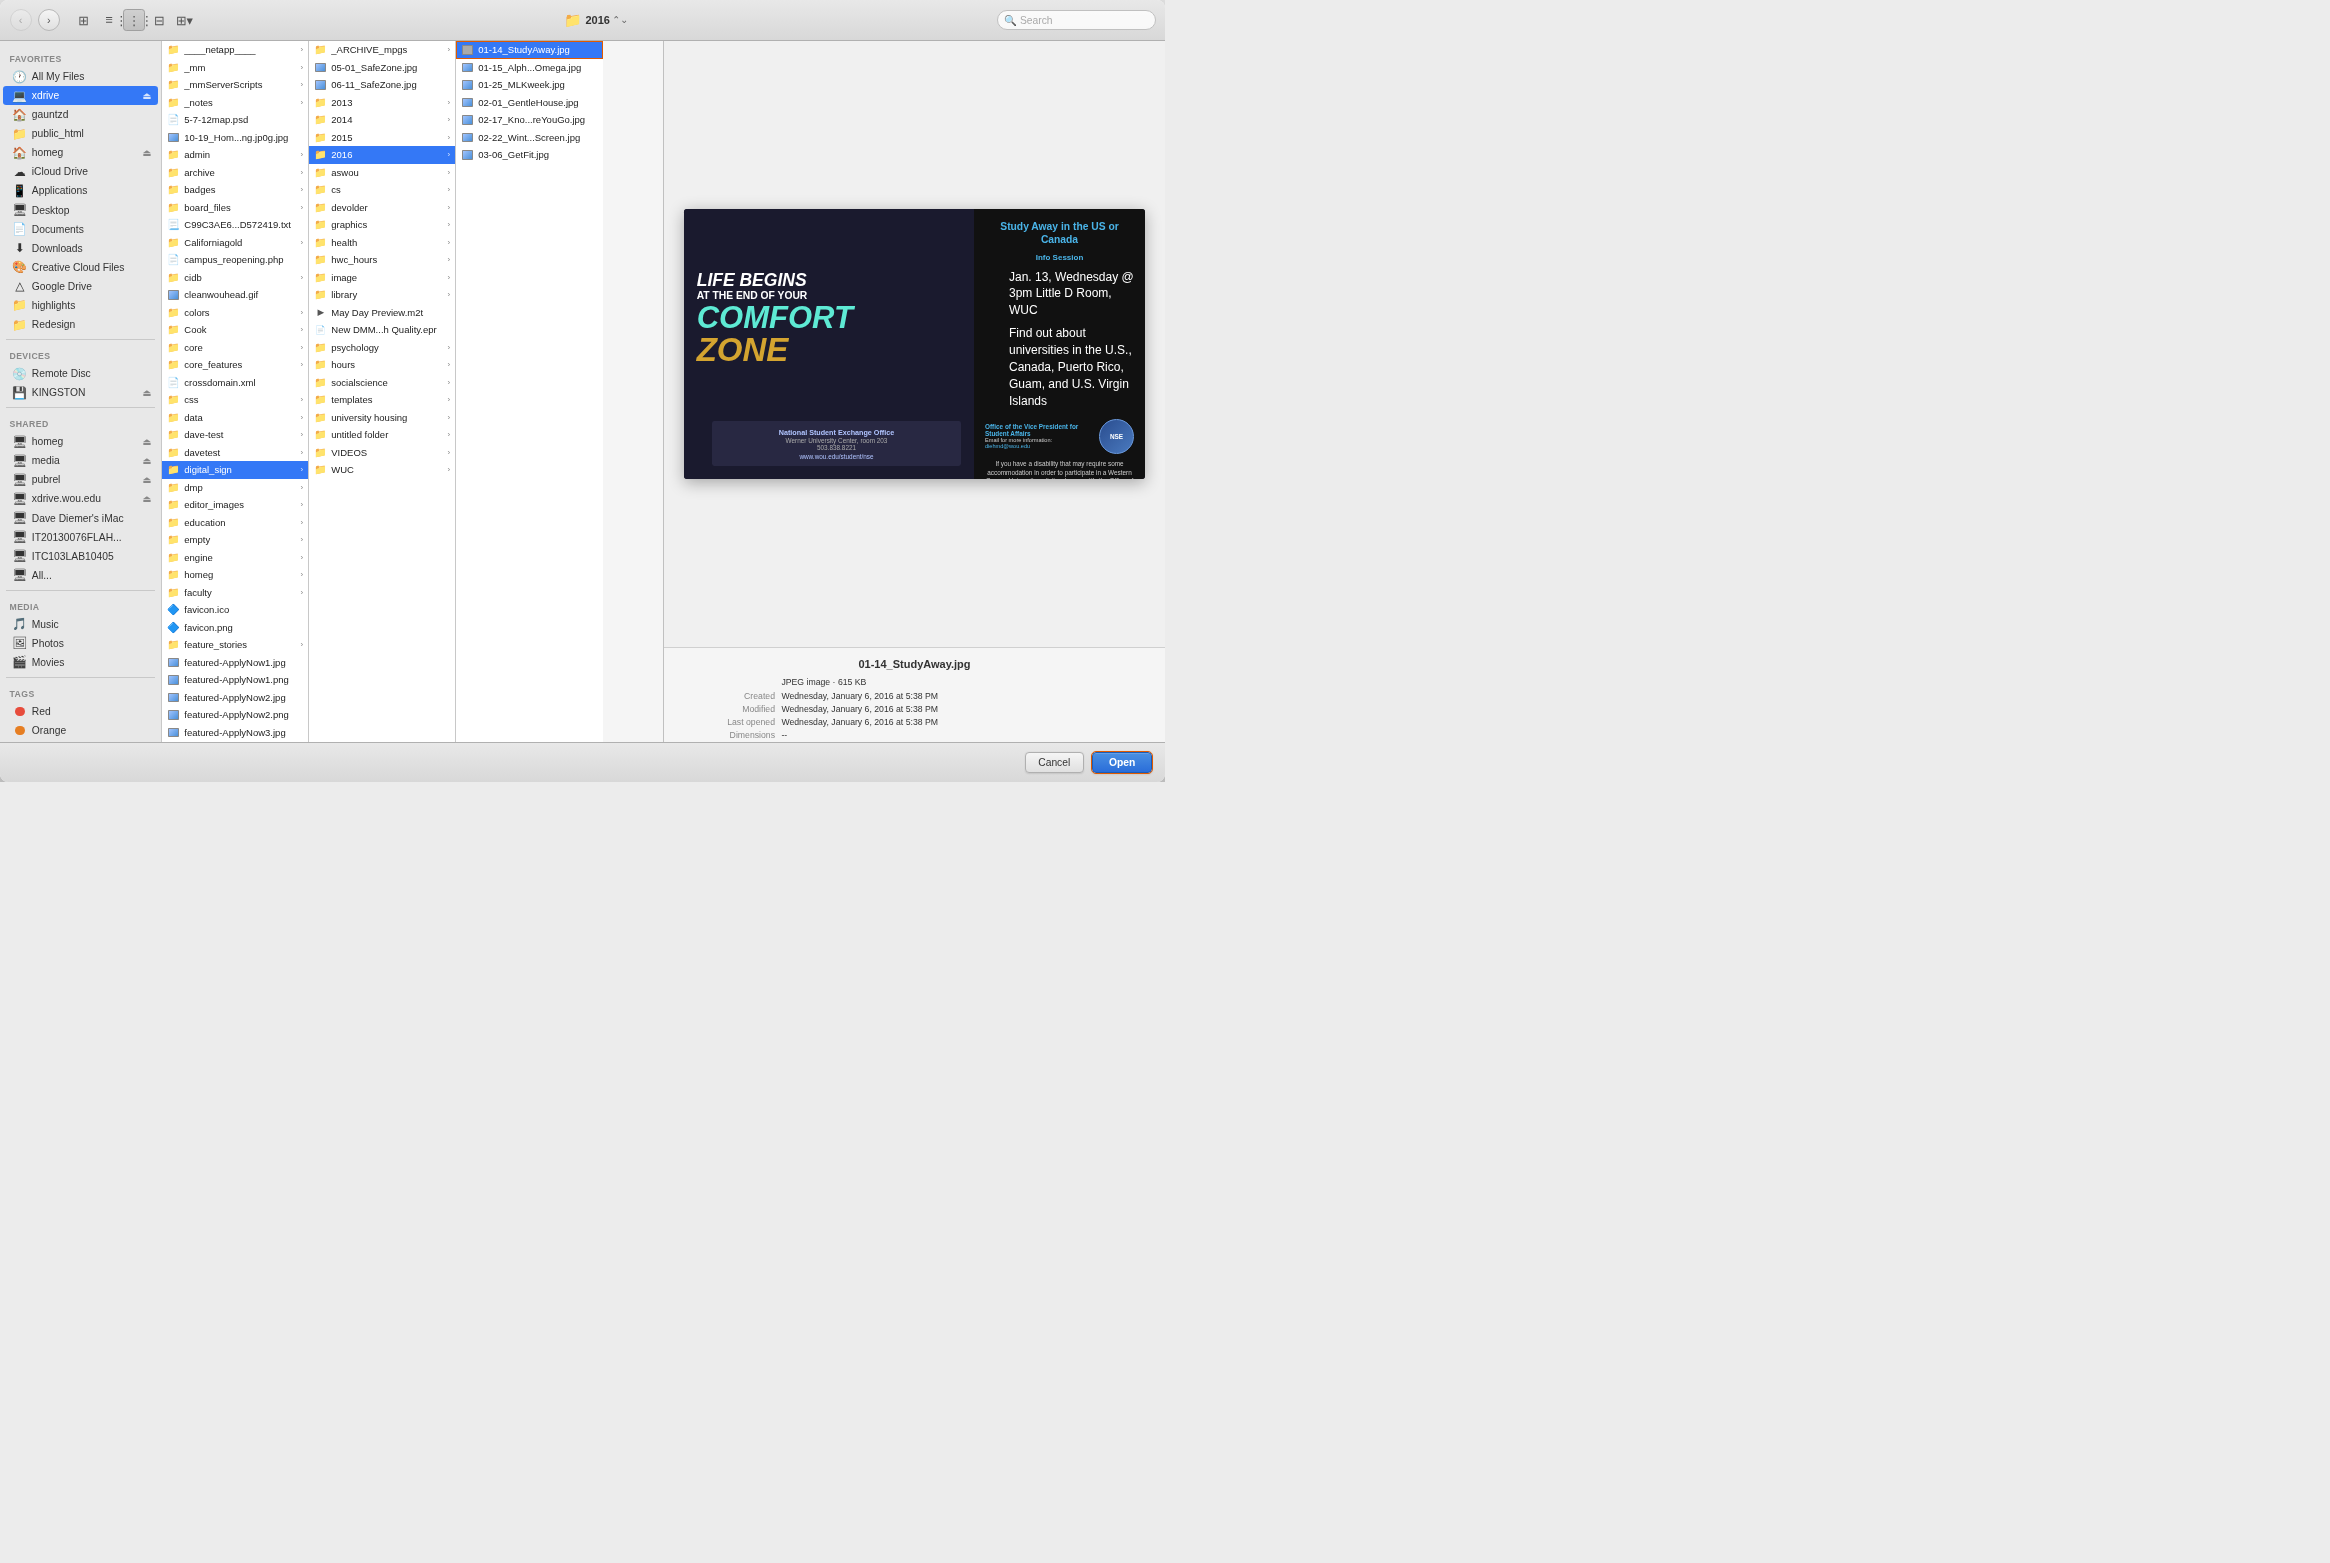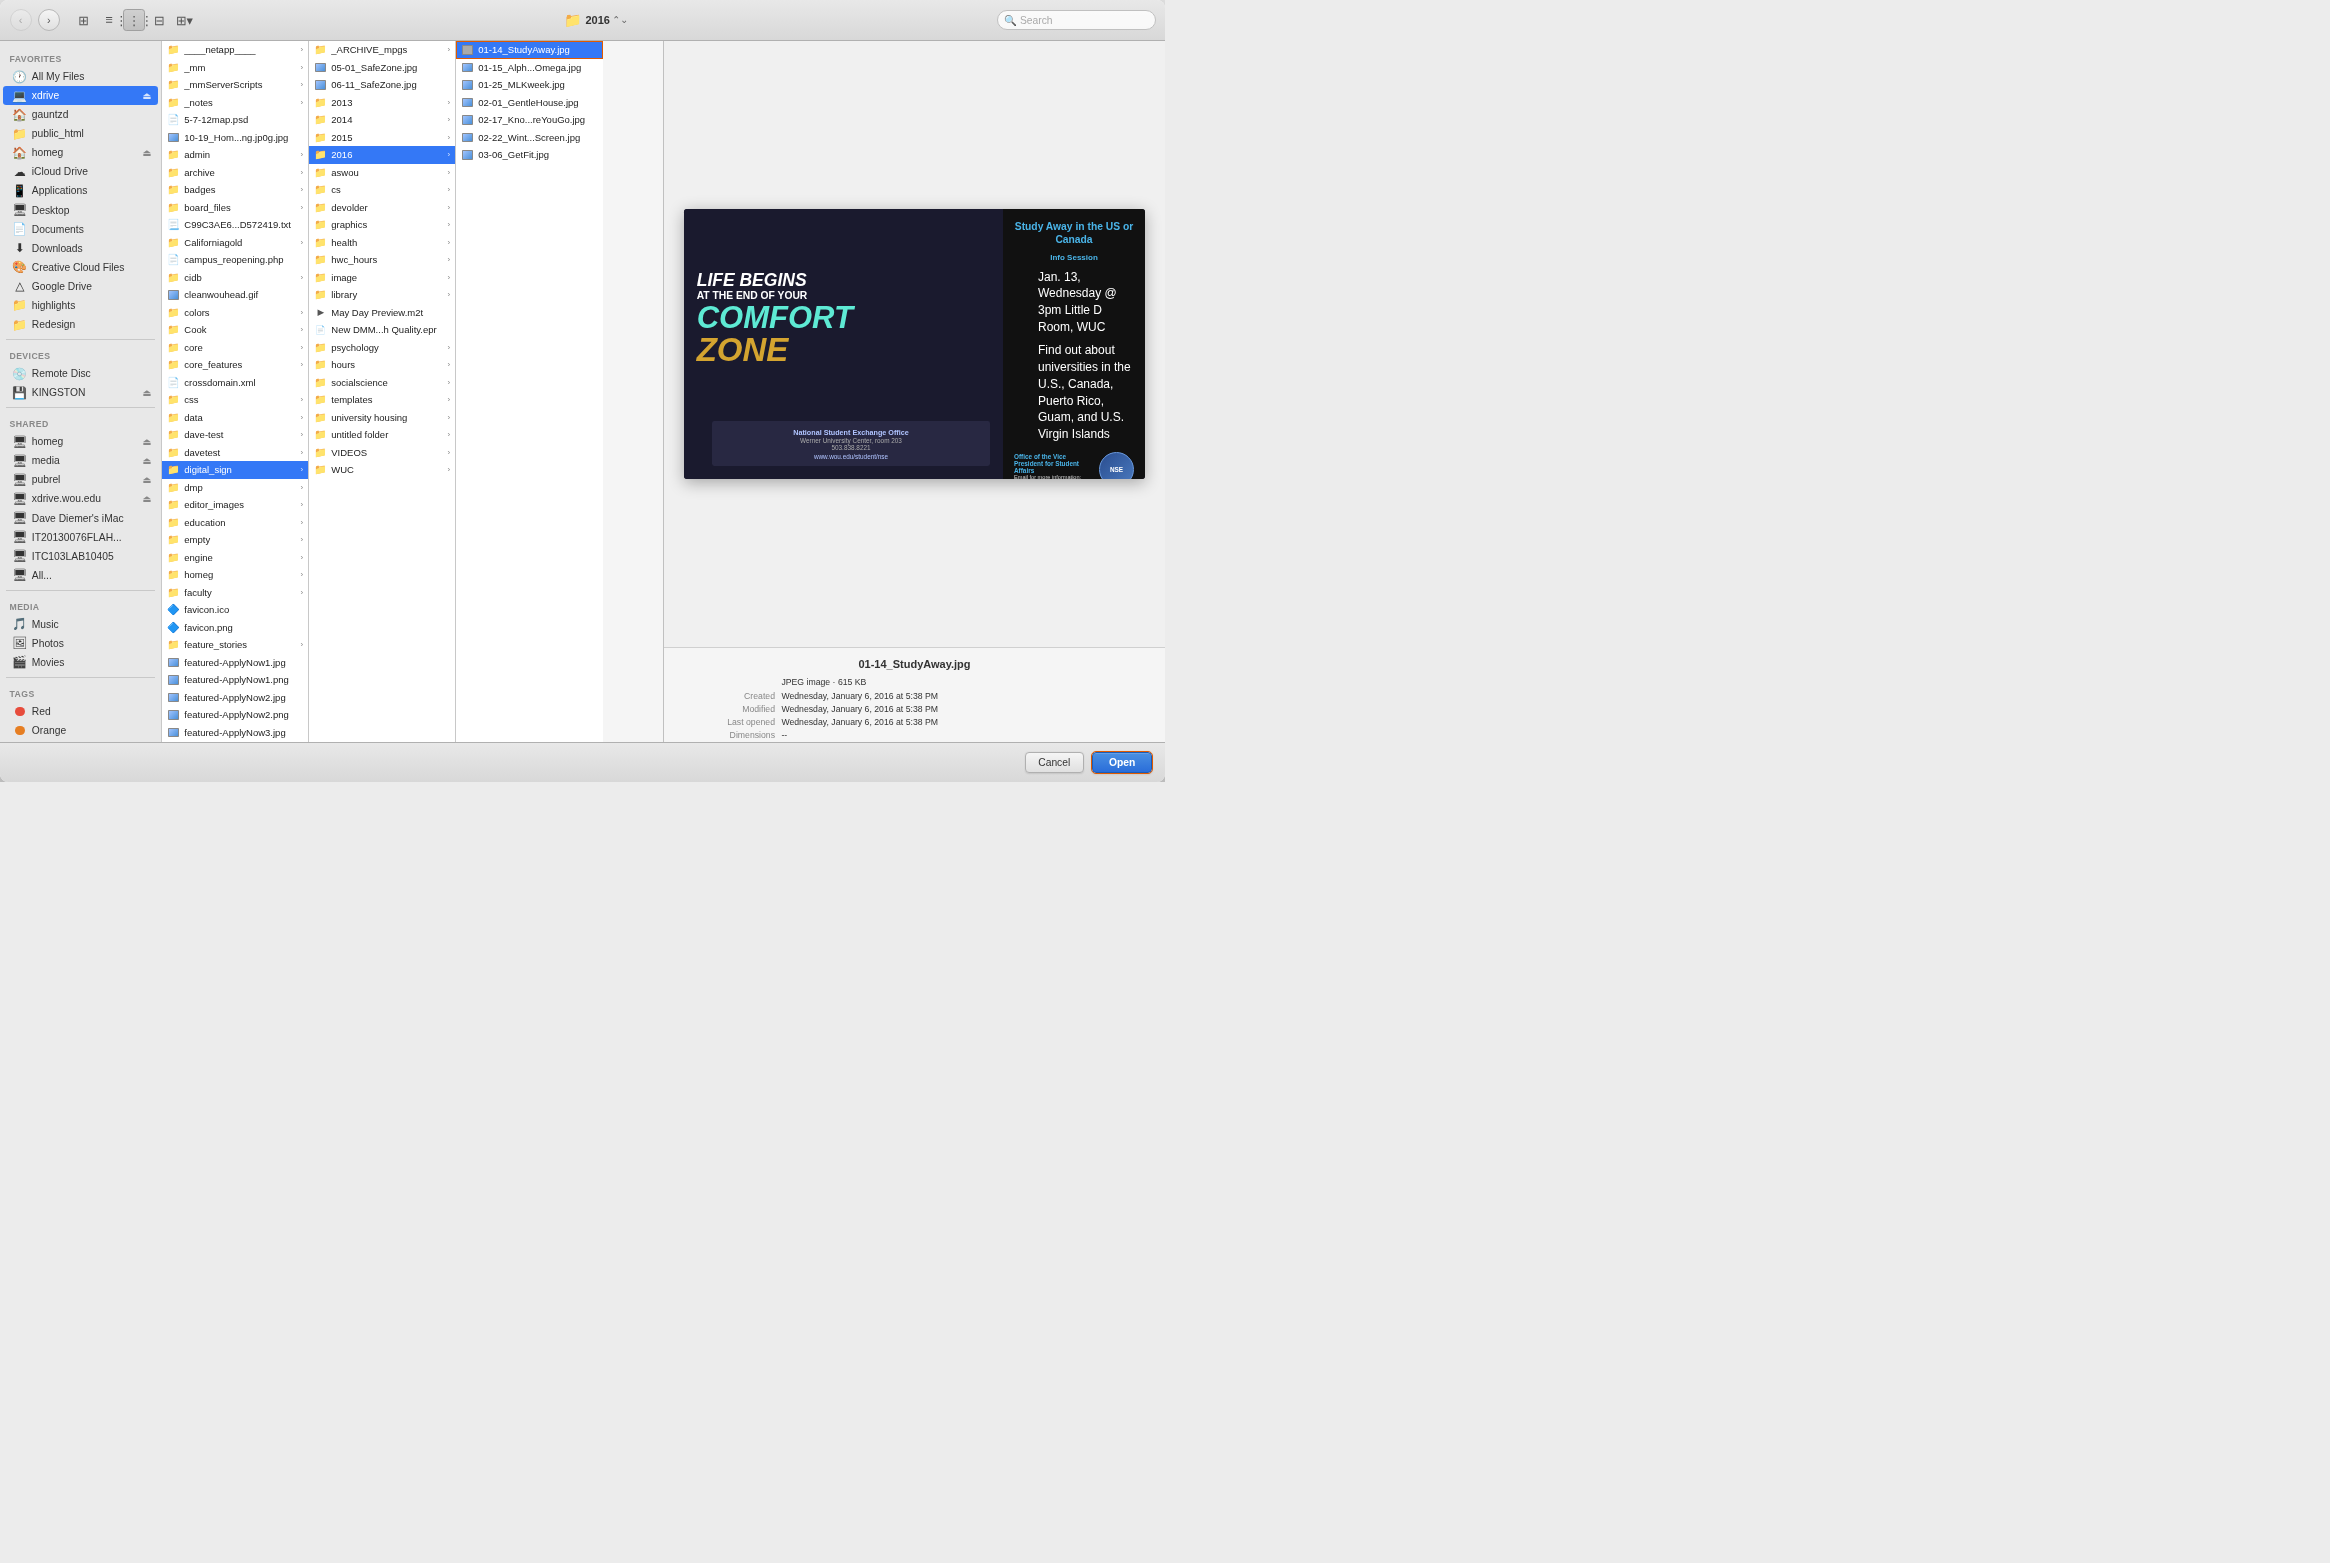--- a/index.html
+++ b/index.html
@@ -299,21 +299,21 @@
 
     .preview-image-left {
       flex: 1;
       background: #1a1a2e;
       padding: 12.7px;
       display: flex;
       flex-direction: column;
     }
 
     .preview-image-right {
-      width: 142px;
+      width: 171px;
       background: #111;
       padding: 11px;
       display: flex;
       flex-direction: column;
       gap: 6.4px;
     }
 
     .preview-title-text {
       font-size: 10.3px;
       font-weight: 700;

